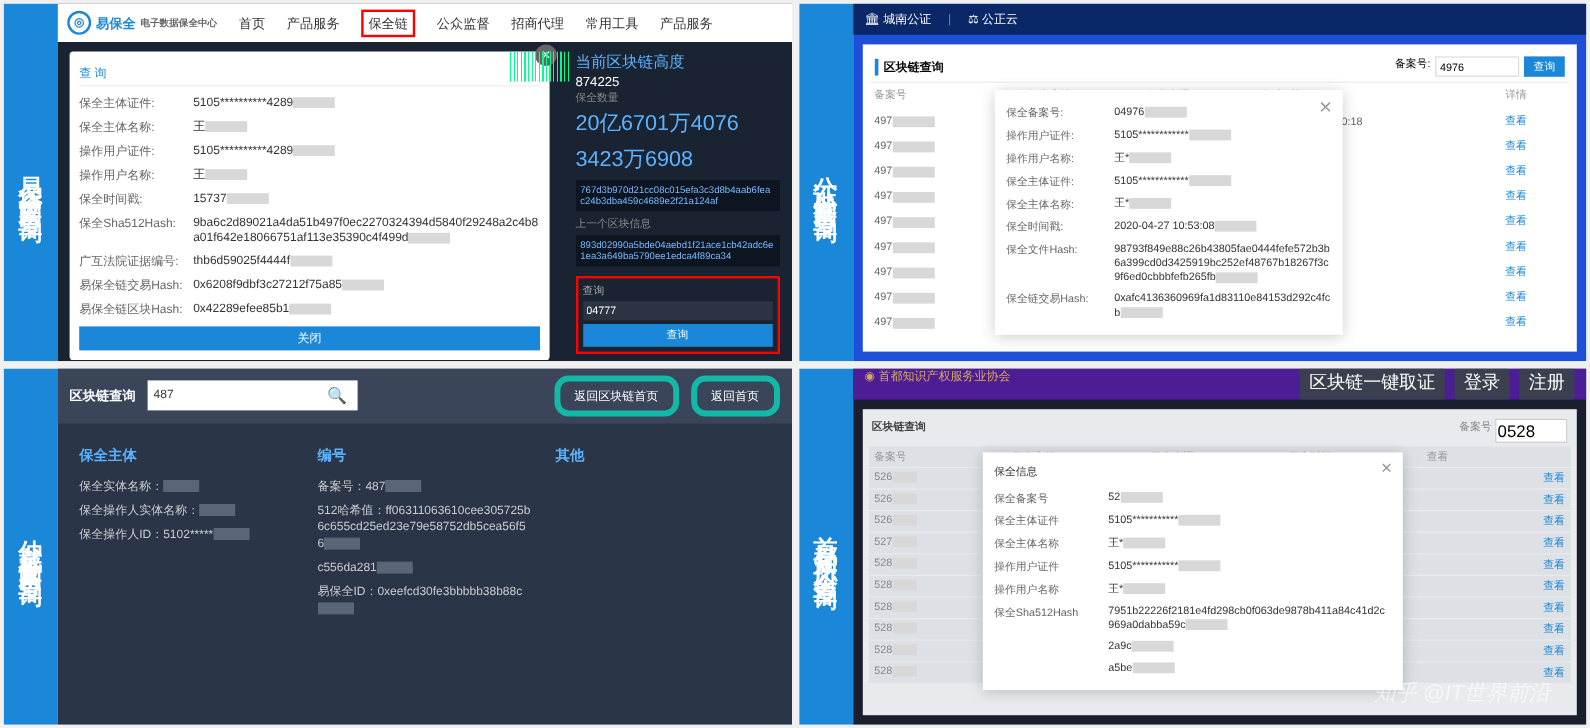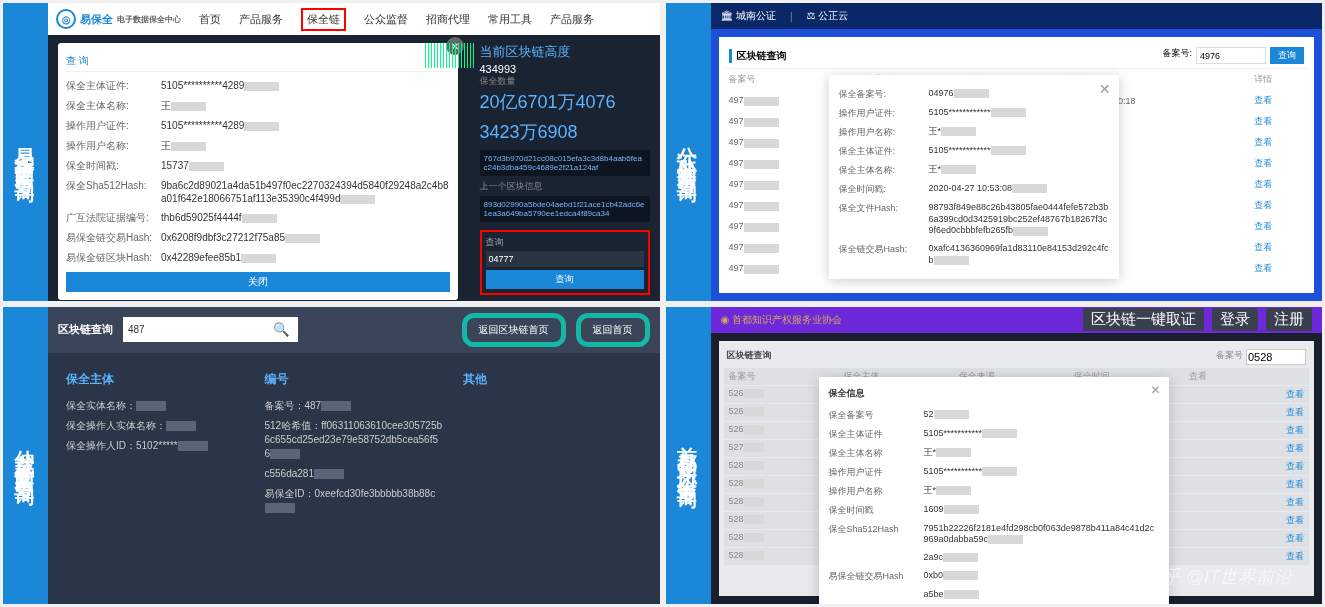--- a/index.html
+++ b/index.html
@@ -61,36 +61,36 @@
 .q3 .head .rbtn{background:transparent;border:5px solid #14b8a6;color:#fff;padding:5px 12px;border-radius:12px;cursor:pointer;font-size:10px}
 .q3 .cols{display:flex;padding:18px;gap:20px;font-size:10px}
 .q3 .col{flex:1}
 .q3 .col h4{color:#5bb3ff;font-size:12px;font-weight:bold;margin-bottom:8px}
 .q3 .crow{padding:3px 0;color:#ccc;word-break:break-all;line-height:1.4}
 .q3 .hilite{border:2px solid red;padding:2px 4px;display:inline-block;color:#fff}
 .q3 .mask{display:inline-block;width:30px;height:10px;background:#5a6578;vertical-align:middle}
 
 
 .q4 .content{background:#1a1f2e}
-.q4 .top{height:26px;background:#6d28d9;display:flex;align-items:center;padding:0 10px;color:#fff;font-size:10px}
+.q4 .top{height:26px;background:#4c1d95;display:flex;padding:0 10px;color:#fff;font-size:10px}
 .q4 .top .logo{color:#d4a95a}
 .q4 .top .rbtns{margin-left:auto;display:flex;gap:8px;font-size:15px}
 .q4 .top .btn{background:#3a4050;padding:2px 8px;border-radius:2px;cursor:pointer}
 .q4 .inner2{background:#e8eaed;margin:8px;height:calc(100% - 42px);position:relative;padding:5px}
 .q4 .qh{display:flex;padding:3px;font-size:9px;color:#888}
 .q4 .qh .r{margin-left:auto;display:flex;gap:3px}
-.q4 .qh input{width:60px;border:1px solid #ccc;font-size:11px;padding:1px}
+.q4 .qh input{width:60px;border:1px solid #ccc;font-size:14px;padding:1px}
 .q4 .tbl{font-size:9px}
 .q4 .tbl .tr{display:flex;padding:2px 5px;color:#888;background:#dde0e5;margin-bottom:1px}
 .q4 .tbl .th{flex:1;color:#999}
 .q4 .tbl .td{width:60px}
 .q4 .tbl .op{margin-left:auto;color:#1b87d8;cursor:pointer}
 .q4 .popup2{position:absolute;top:36px;left:100px;width:350px;background:#fff;box-shadow:0 2px 12px rgba(0,0,0,0.2);padding:10px;font-size:9px}
 .q4 .popup2 .x{position:absolute;top:6px;right:8px;color:#999;cursor:pointer;font-size:12px}
-.q4 .popup2 .t{font-weight:bold;margin-bottom:6px;color:#333}
+.q4 .popup2 .t{font-weight:normal;margin-bottom:6px;color:#333}
 .q4 .p4row{display:flex;padding:3px 0}
 .q4 .p4row .l{width:95px;color:#666}
 .q4 .p4row .v{flex:1;color:#333;word-break:break-all;line-height:1.3}
 .watermark{position:absolute;bottom:15px;right:30px;color:rgba(255,255,255,0.6);font-size:18px;font-style:italic;pointer-events:none}
 .mask2{display:inline-block;width:35px;height:9px;background:#d8d8d8;vertical-align:middle}
 </style>
 </head>
 <body>
 
 <div class="quad q1">
@@ -149,21 +149,21 @@
           <div class="row">
             <div class="lbl">易保全链区块Hash:</div>
             <div class="val">0x42289efee85b1<span class="mask2"></span></div>
           </div>
         </div>
       <div class="modal-btn">关闭</div>
     </div>
     <div class="wave"></div>
     <div class="sidepanel">
       <div class="bighead">当前区块链高度</div>
-      <div style="font-size:11px;color:#fff">434993</div>
+      <div style="font-size:11px;color:#fff">874225</div>
       <div class="sub">保全数量</div>
       <div class="bignum">20亿6701万4076</div>
       <div class="bignum">3423万6908</div>
       <div class="hashbox">767d3b970d21cc08c015efa3c3d8b4aab6feac24b3dba459c4689e2f21a124af</div>
       <div class="sub" style="margin-top:4px">上一个区块信息</div>
       <div class="hashbox">893d02990a5bde04aebd1f21ace1cb42adc6e1ea3a649ba5790ee1edca4f89ca34</div>
       <div class="searchbox">
         <div style="font-size:9px;color:#aaa;margin-bottom:2px">查询</div>
         <input value="04777" style="">
         <div class="searchbtn">查询</div>
@@ -442,34 +442,26 @@
             </div>
             <div class="p4row">
               <div class="l">操作用户证件</div>
               <div class="v">5105***********<span class="mask2"></span></div>
             </div>
             <div class="p4row">
               <div class="l">操作用户名称</div>
               <div class="v">王*<span class="mask2"></span></div>
             </div>
             <div class="p4row">
-              <div class="l">保全时间戳</div>
-              <div class="v">1609<span class="mask2"></span></div>
-            </div>
-            <div class="p4row">
               <div class="l">保全Sha512Hash</div>
               <div class="v">7951b22226f2181e4fd298cb0f063de9878b411a84c41d2c969a0dabba59c<span class="mask2"></span></div>
             </div>
             <div class="p4row">
               <div class="l"></div>
               <div class="v">2a9c<span class="mask2"></span></div>
-            </div>
-            <div class="p4row">
-              <div class="l">易保全链交易Hash</div>
-              <div class="v">0xb0<span class="mask2"></span></div>
             </div>
             <div class="p4row">
               <div class="l"></div>
               <div class="v">a5be<span class="mask2"></span></div>
             </div>
           </div>
       </div>
     </div>
     <div class="watermark">知乎 @IT世界前沿</div>
   </div>

